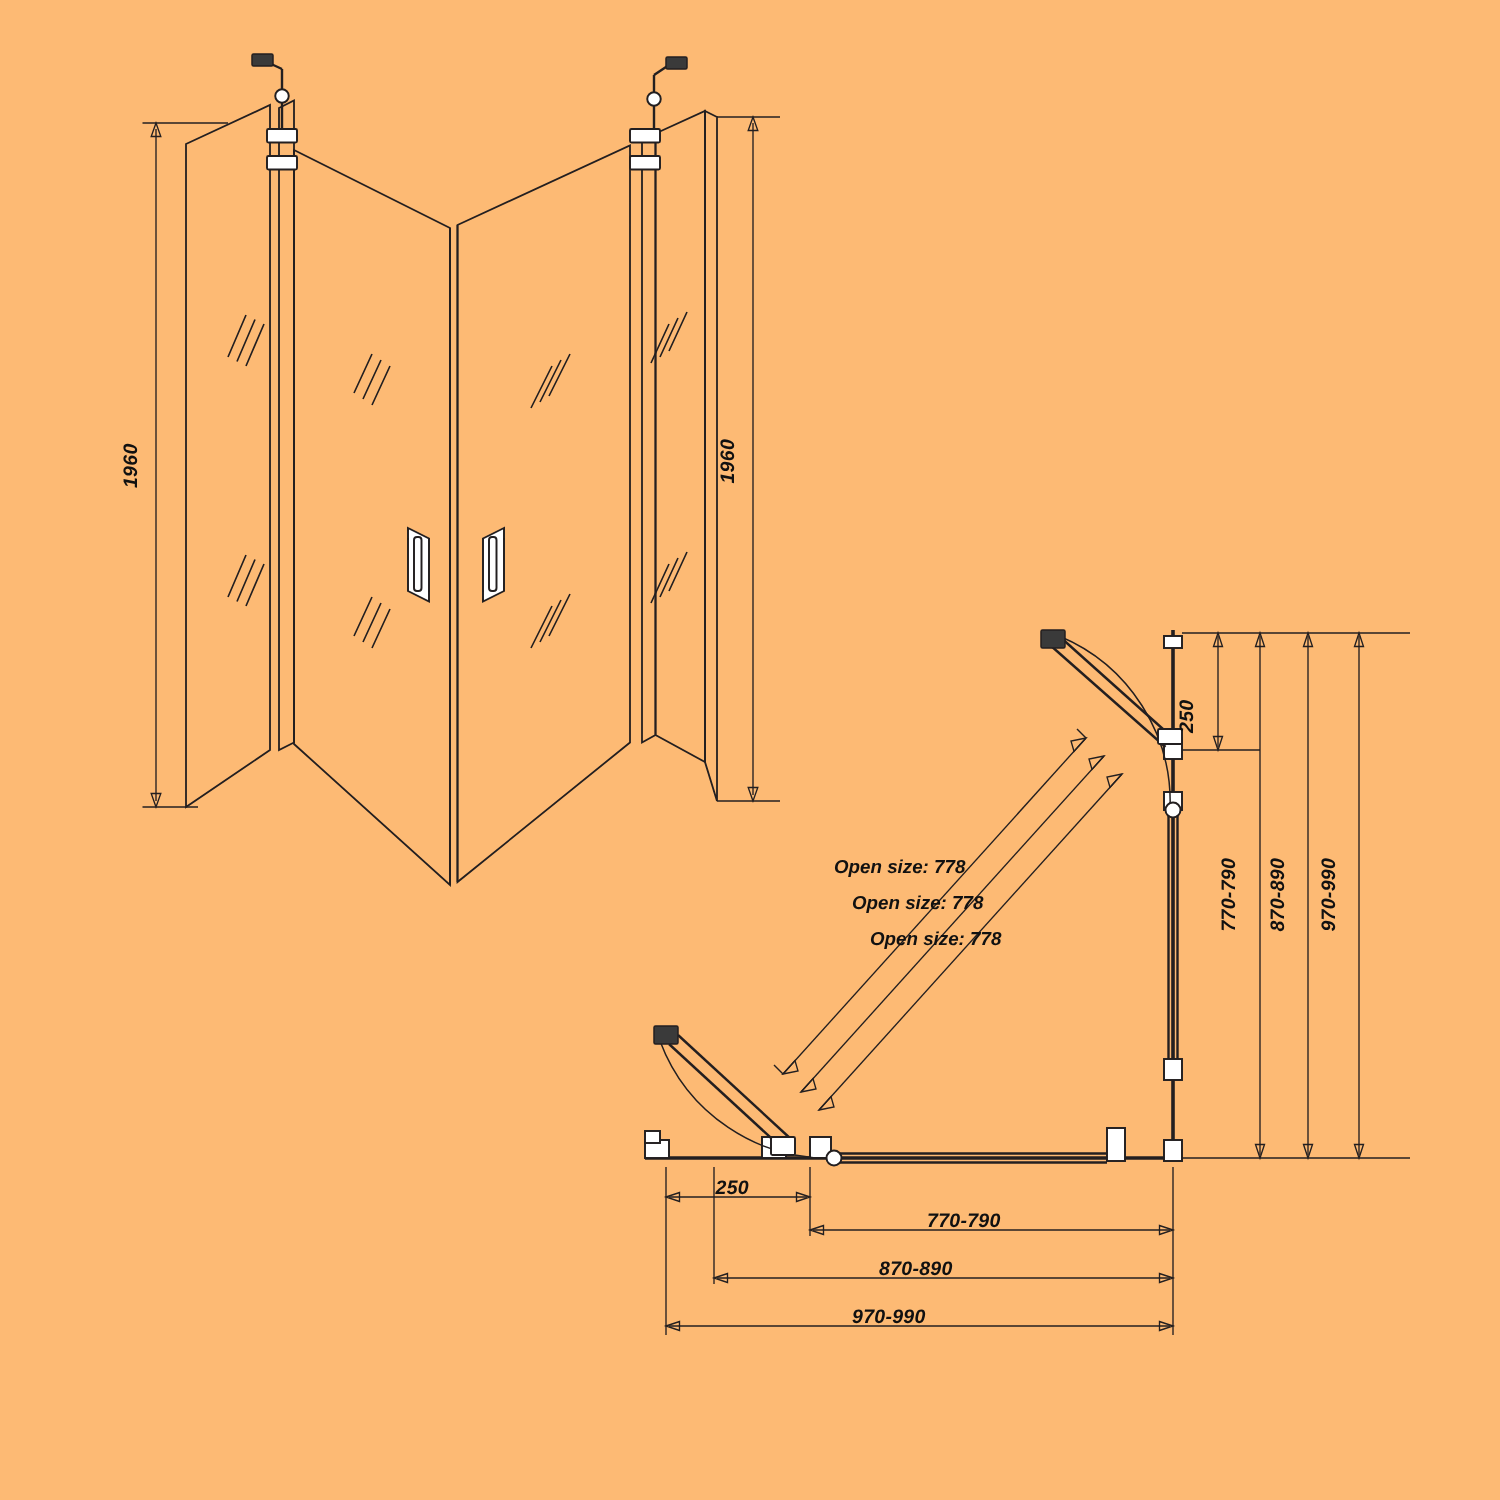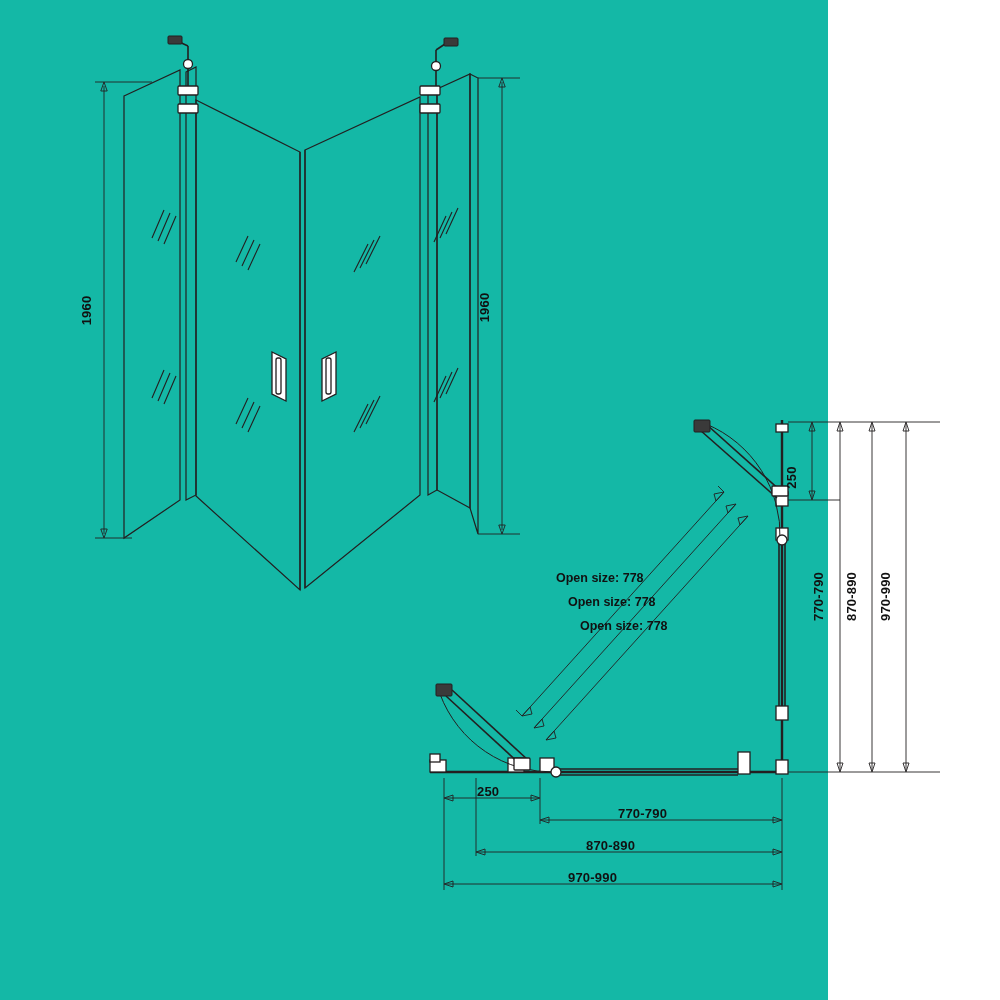--- a/index.html
+++ b/index.html
@@ -9,23 +9,24 @@
   }
   body {
     width: 1000px;
     height: 1000px;
     font-family: "Liberation Sans", sans-serif;
     color: #1a1a1a;
     overflow: hidden;
   }
   #sheet {
     position: relative;
-    width: 828px;
+    width: 1000px;
     height: 1000px;
-    background: #14b8a6;
+    background: #fdba74;
+    font-style: italic;
   }
   svg.drawing {
     position: absolute;
     left: 0;
     top: 0;
     width: 1000px;
     height: 1000px;
   }
   .dim-label {
     position: absolute;

